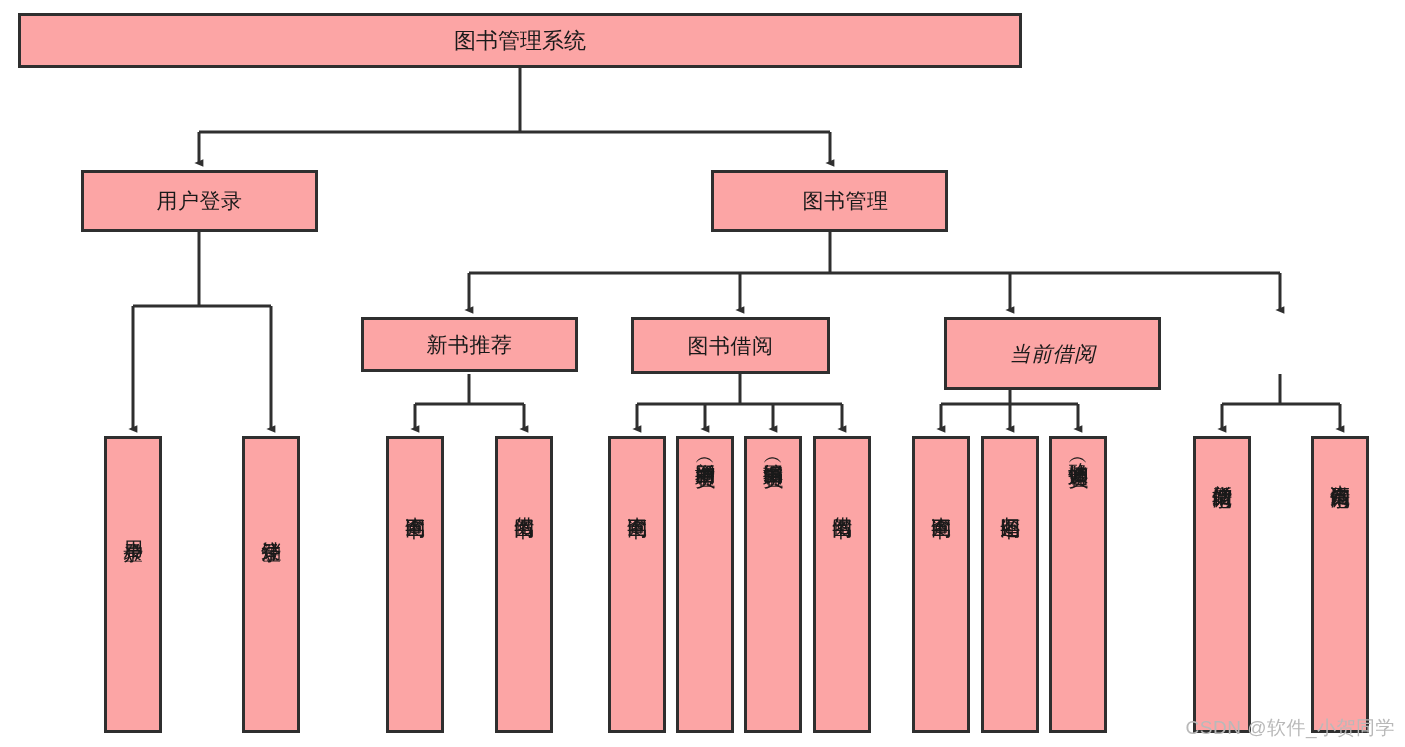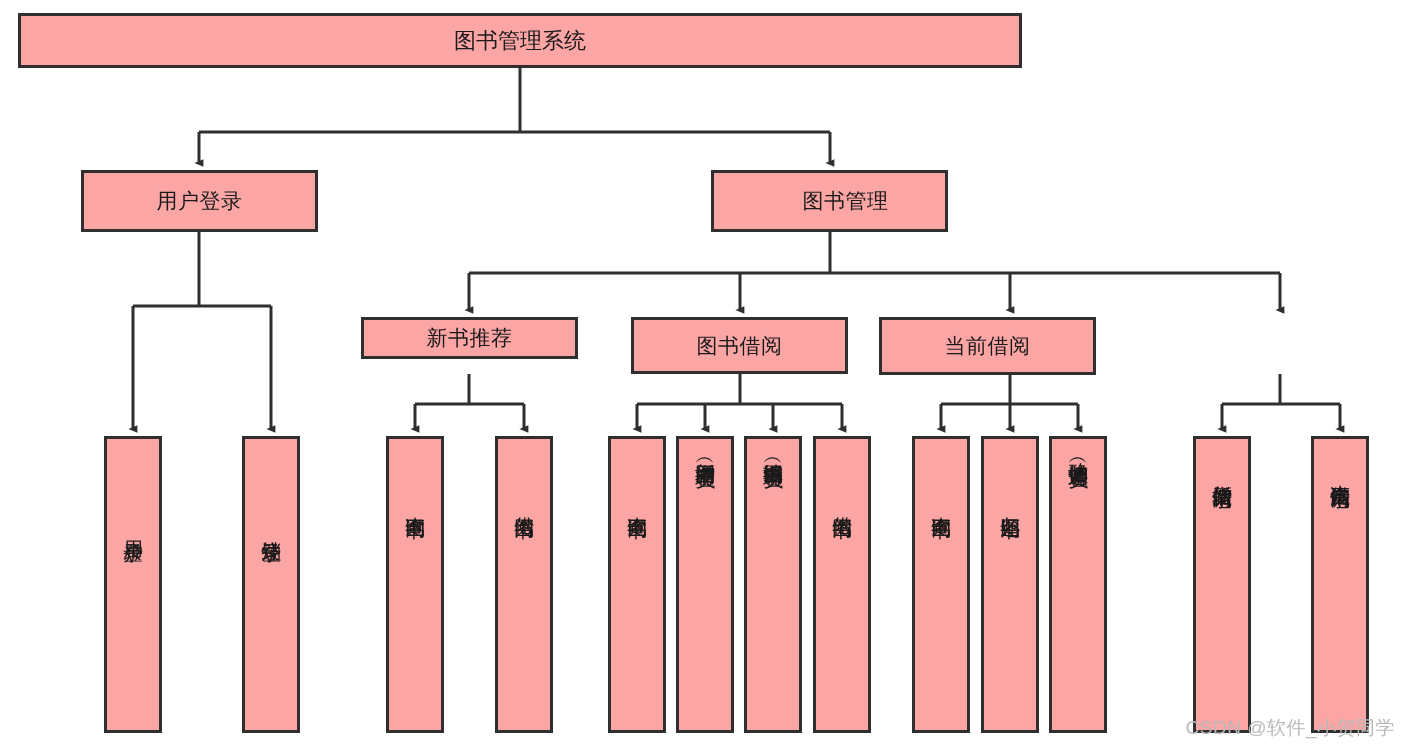--- a/index.html
+++ b/index.html
@@ -137,27 +137,27 @@
     <span>图书管理系统</span>
   </div>
 
   <div class="node h" style="left:81px; top:170px; width:237px; height:62px;">
     <span>用户登录</span>
   </div>
   <div class="node h" style="left:711px; top:170px; width:237px; height:62px;padding-left:32px;">
     <span>图书管理</span>
   </div>
 
-  <div class="node h" style="left:361px; top:317px; width:217px; height:42px;">
+  <div class="node h" style="left:361px; top:317px; width:217px; height:55px;">
     <span>新书推荐</span>
   </div>
-  <div class="node h" style="left:631px; top:317px; width:217px; height:57px;">
+  <div class="node h" style="left:631px; top:317px; width:199px; height:57px;">
     <span>图书借阅</span>
   </div>
-  <div class="node h" style="left:879px; top:317px; width:217px; height:58px;">
+  <div class="node h" style="left:944px; top:317px; width:217px; height:73px;font-style:italic;">
     <span>当前借阅</span>
   </div>
 
   <div class="node v short" style="left:104px; top:436px; width:58px; height:297px;">
     <span class="vtext">用户登录</span>
   </div>
   <div class="node v short" style="left:242px; top:436px; width:58px; height:297px;">
     <span class="vtext">注销登录</span>
   </div>
 

